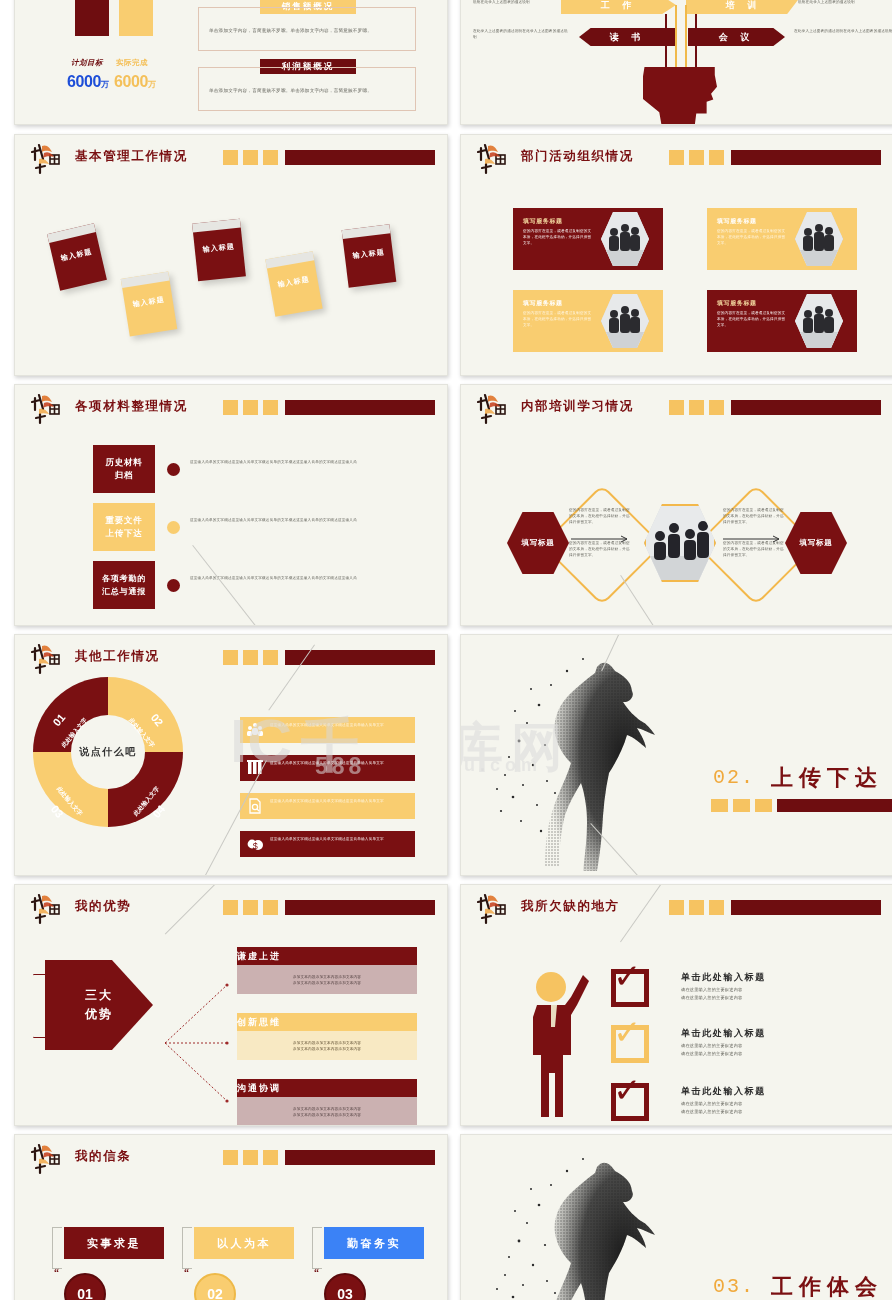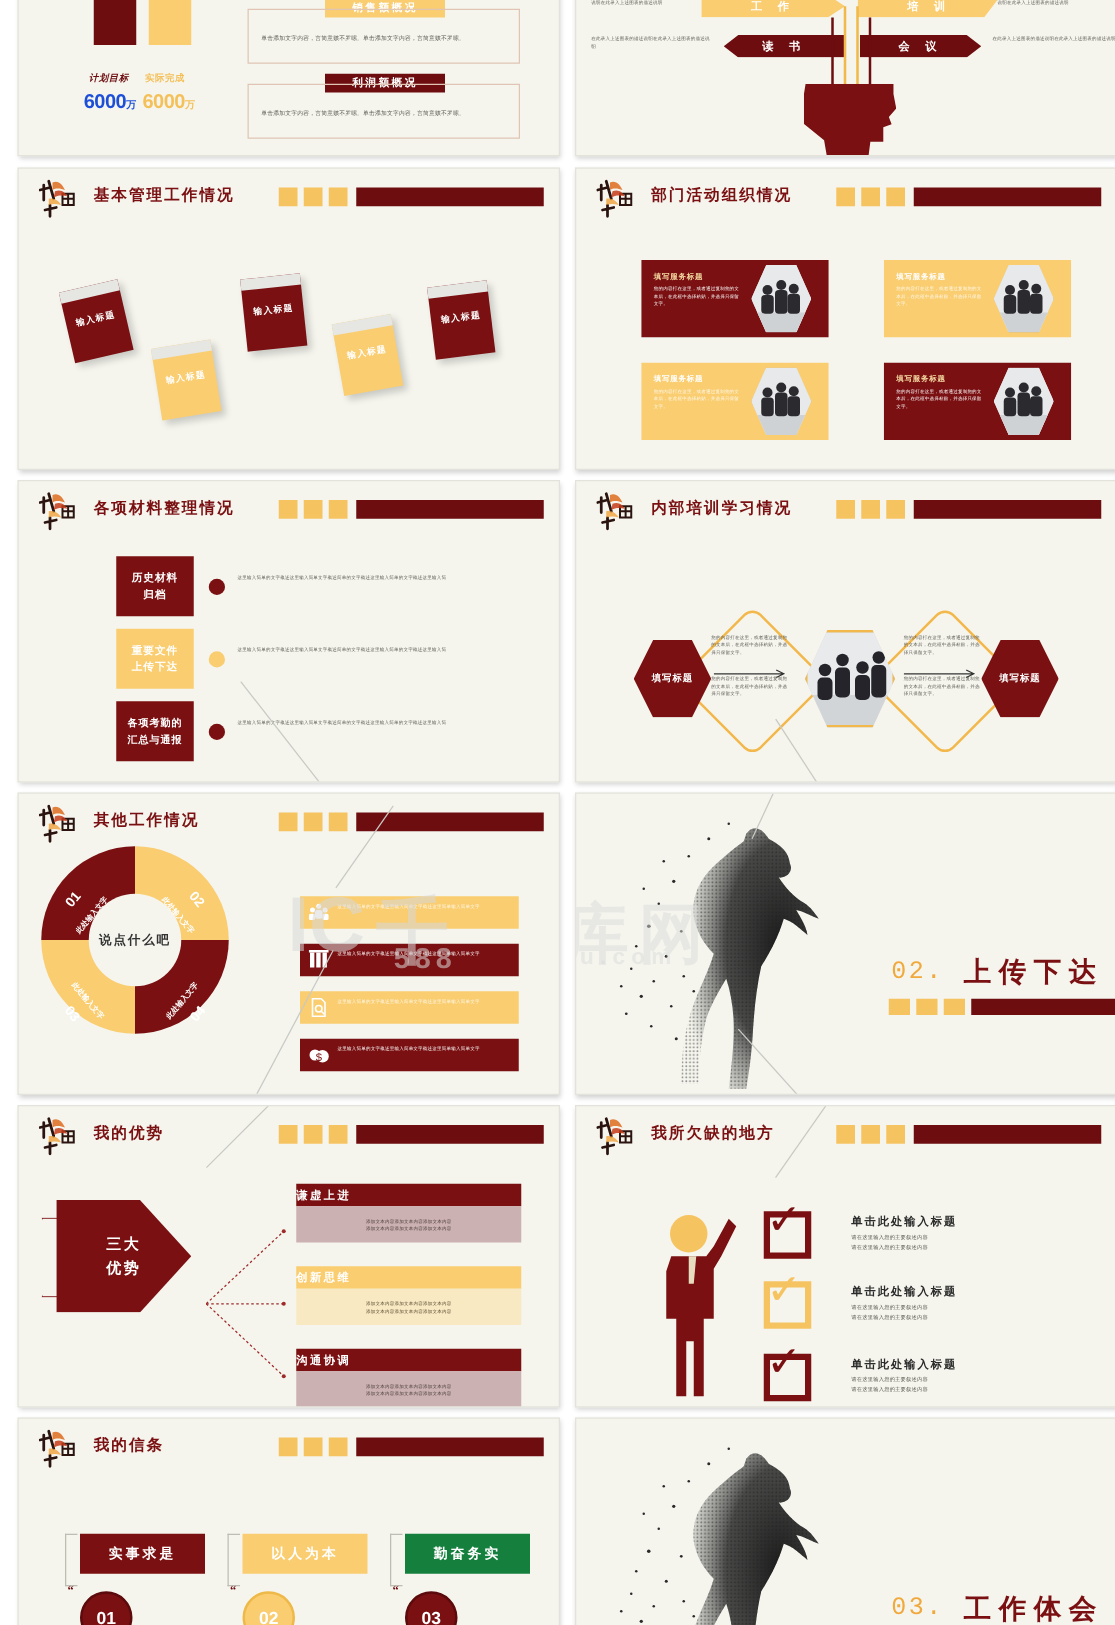--- a/index.html
+++ b/index.html
@@ -769,21 +769,21 @@
       <div class="creedbox" style="left:49px;top:92px;background:#7a1012;">实事求是</div>
       <div class="quote" style="left:39px;top:132px;">“</div>
       <div class="creednum" style="left:49px;top:138px;background:#7a1012;color:#fff;border:2px solid #5c0a0c;">01</div>
 
       <div class="creedbracket" style="left:167px;top:92px;"></div>
       <div class="creedbox" style="left:179px;top:92px;background:#f9cd70;">以人为本</div>
       <div class="quote" style="left:169px;top:132px;">“</div>
       <div class="creednum" style="left:179px;top:138px;background:#f9cd70;color:#fff;border:2px solid #eeb948;">02</div>
 
       <div class="creedbracket" style="left:297px;top:92px;"></div>
-      <div class="creedbox" style="left:309px;top:92px;background:#15803d;">勤奋务实</div>
+      <div class="creedbox" style="left:309px;top:92px;background:#3b82f6;">勤奋务实</div>
       <div class="quote" style="left:299px;top:132px;">“</div>
       <div class="creednum" style="left:309px;top:138px;background:#7a1012;color:#fff;border:2px solid #5c0a0c;">03</div>
     </div>
   </div>
 
   <div class="slide" style="left:460px;top:1134px;width:432px;height:240px;">
     <div class="slide-inner">
       <svg class="horse" style="left:18px;top:10px;" width="210" height="230" viewBox="0 0 210 230">
         <defs>
           <radialGradient id="fade12" cx="72%" cy="45%" r="72%">

